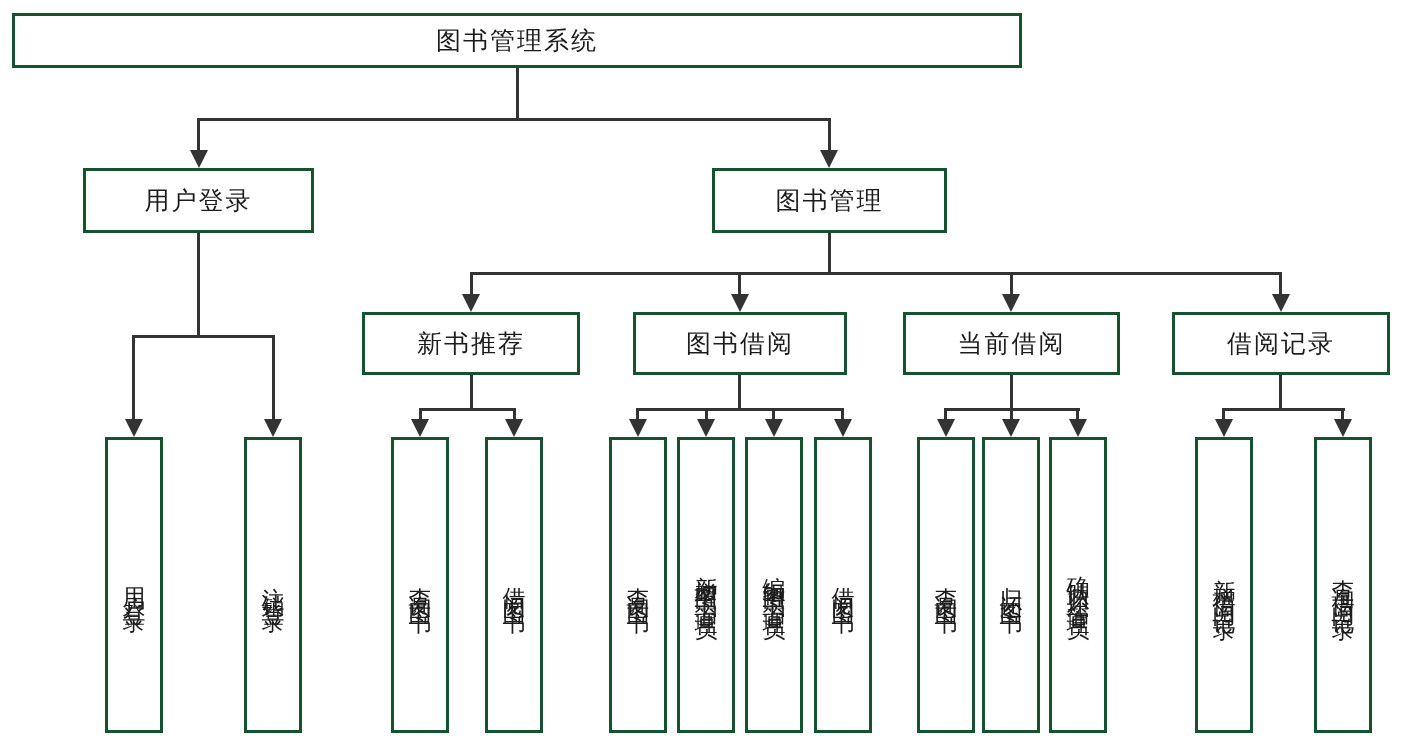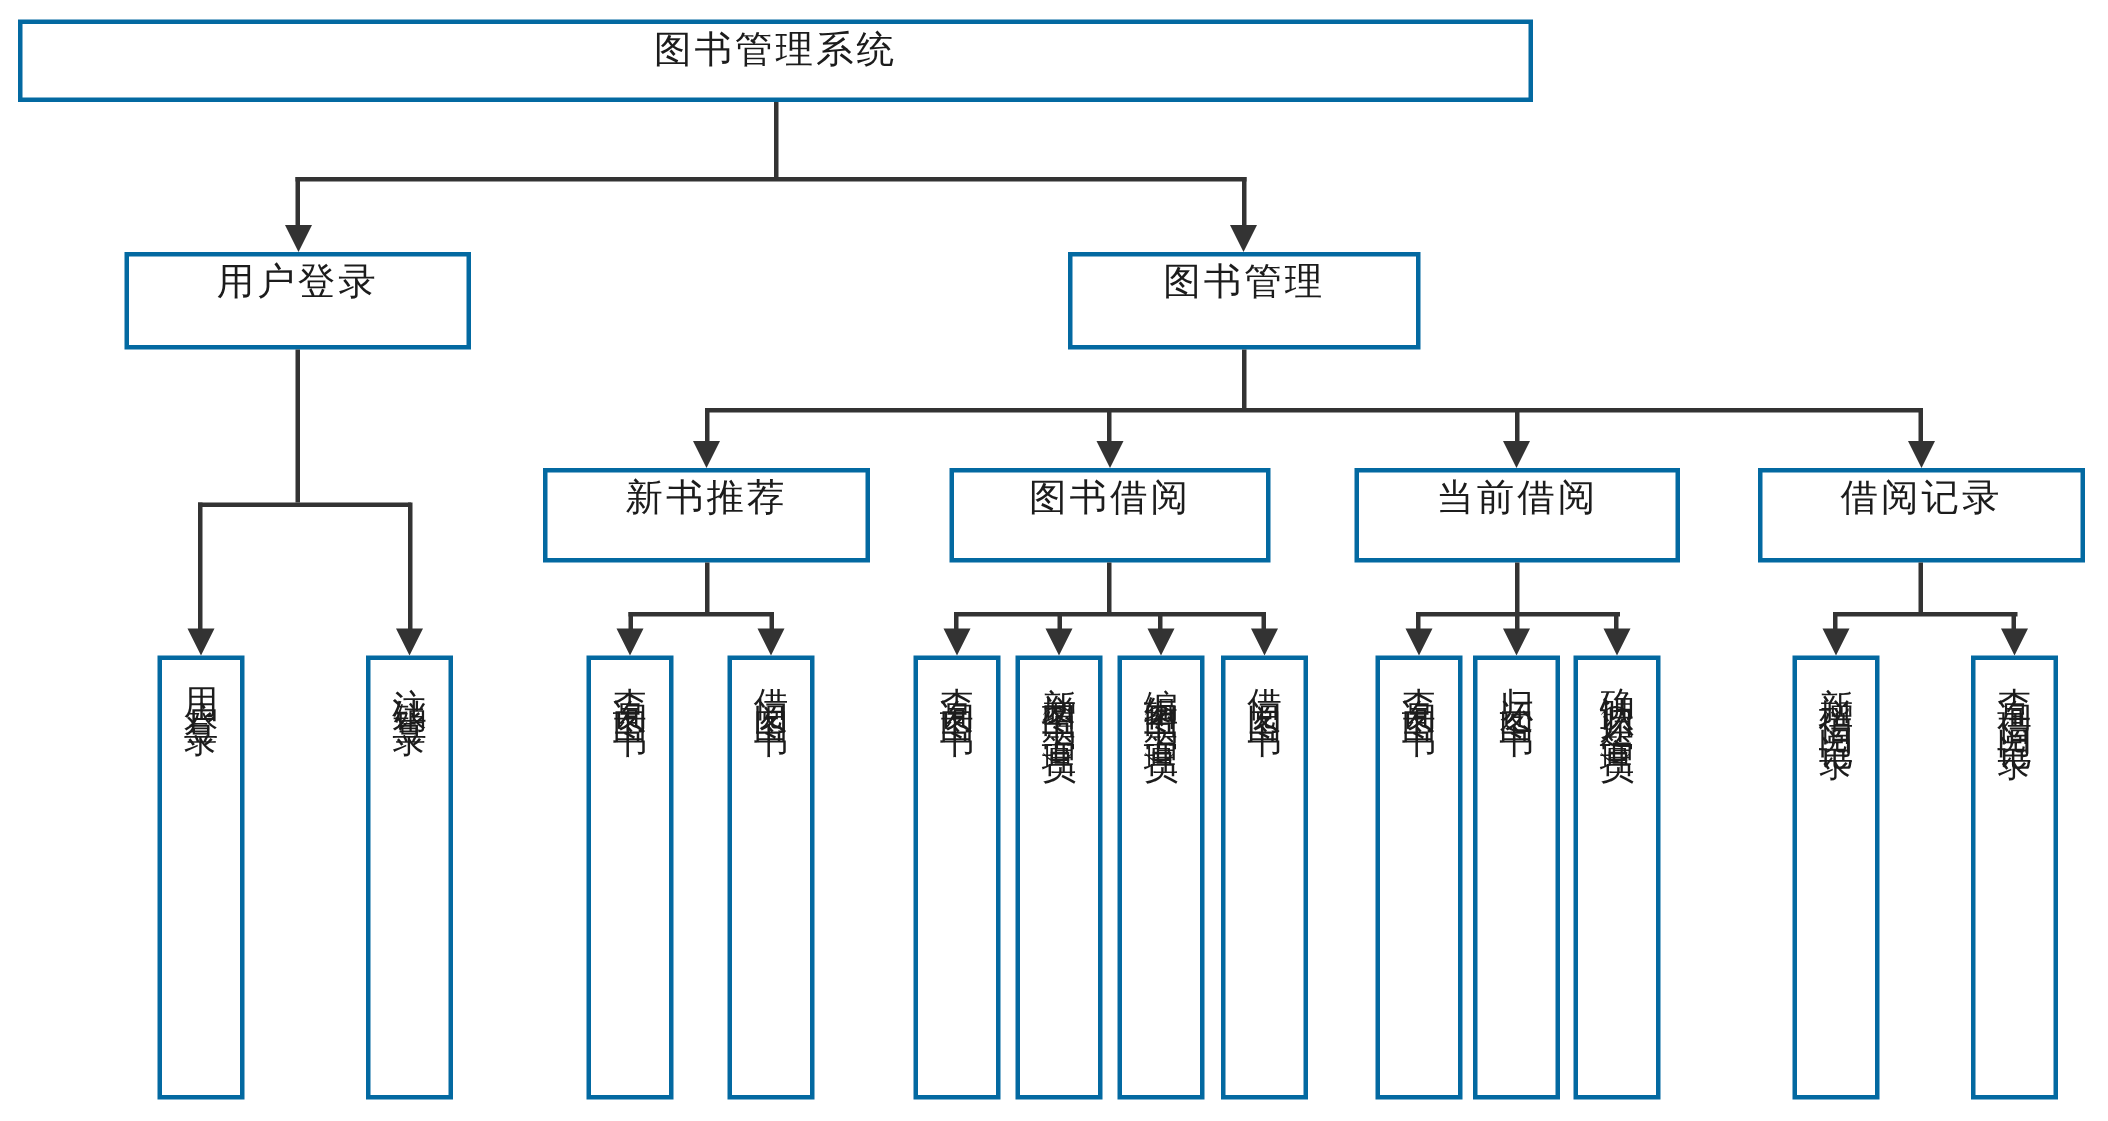--- a/index.html
+++ b/index.html
@@ -1,22 +1,22 @@
 <!DOCTYPE html>
 <html><head>
 <meta charset="utf-8">
 <style>
   html,body{margin:0;padding:0;background:#ffffff;}
   .canvas{
     position:relative;width:1405px;height:747px;background:#ffffff;overflow:hidden;
     font-family:"Liberation Sans","DejaVu Sans",sans-serif;
   }
   .box{
-    position:absolute;box-sizing:border-box;border:3px solid #0369a1;background:#ffffff;
-    display:flex;justify-content:center;
+    position:absolute;box-sizing:border-box;border:3px solid #14532d;background:#ffffff;
+    display:flex;align-items:center;justify-content:center;
   }
   .box span{color:#1c1c1c;font-size:25px;letter-spacing:2px;white-space:nowrap;}
   .l2{top:168px;height:65px;}
   .l3{top:312px;height:63px;}
   .leaf{top:437px;height:296px;width:58px;}
   .leaf span{
     writing-mode:vertical-rl;font-size:23px;letter-spacing:8px;line-height:1;
     white-space:normal;
   }
   .vline{position:absolute;width:3px;background:#333333;}

